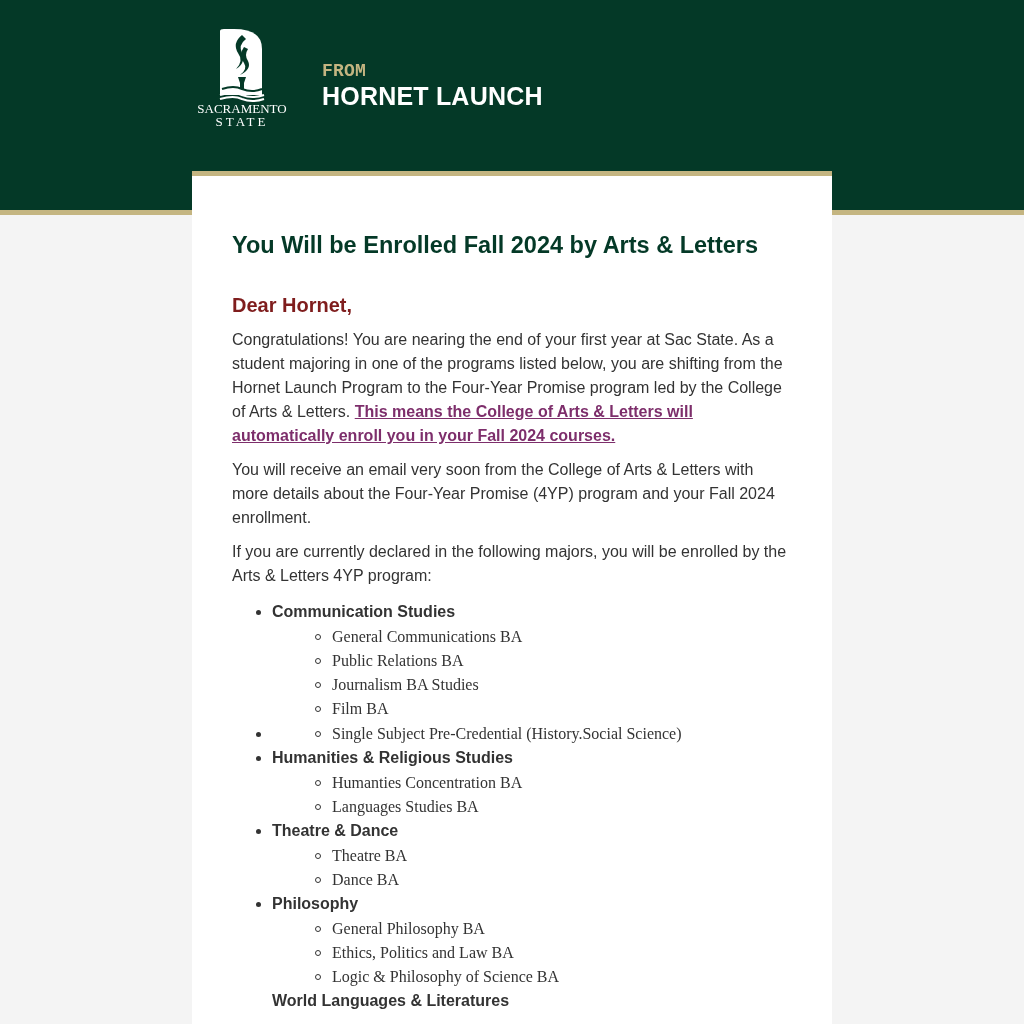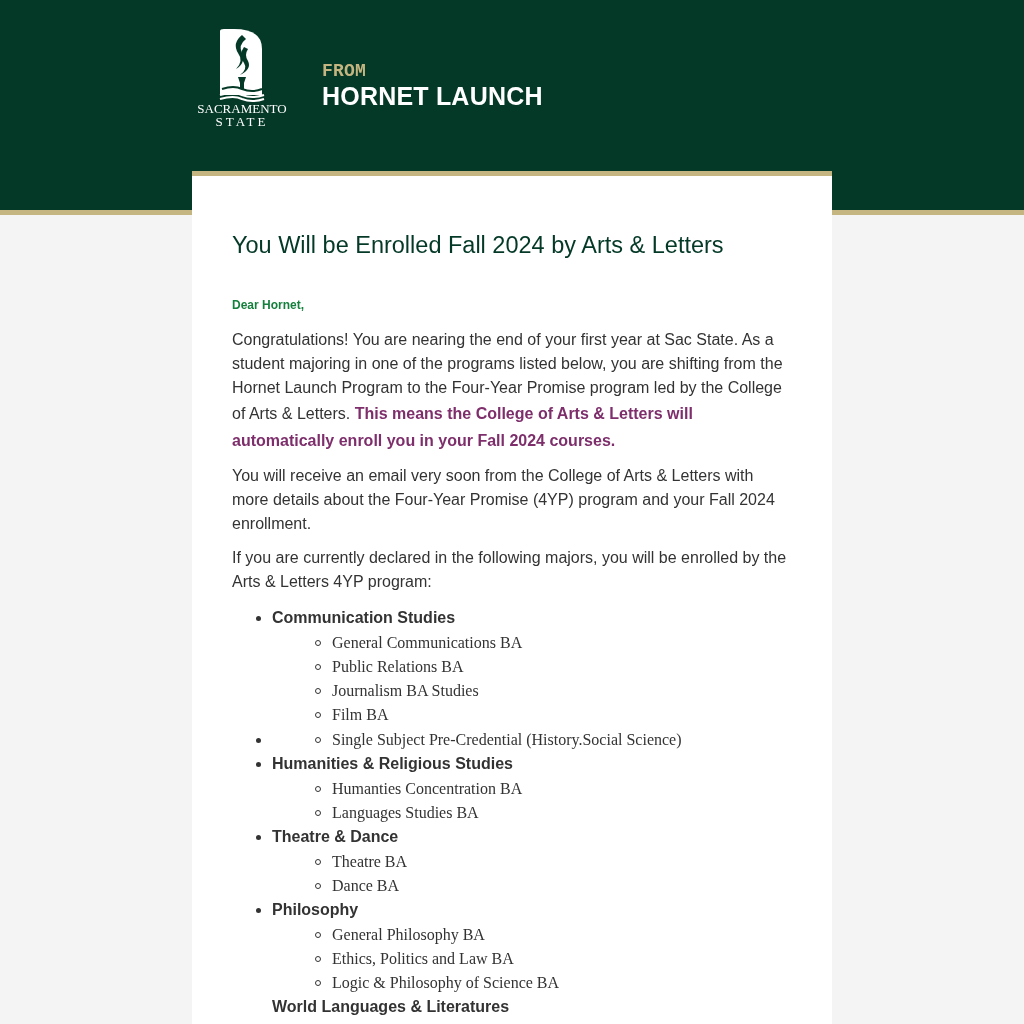--- a/index.html
+++ b/index.html
@@ -32,33 +32,33 @@
     font-size: 25px; font-weight: bold; color: #ffffff;
     letter-spacing: 0.2px;
   }
   .card {
     position: absolute; left: 192px; top: 171px; width: 640px; height: 900px;
     background: #ffffff;
     border-top: 5px solid #c4b581;
     padding: 54px 40px 0 40px;
   }
   .title {
-    font-size: 23.5px; font-weight: normal; color: #043927;
+    font-size: 23.5px; font-weight: bold; color: #043927;
     line-height: 30px;
     margin-bottom: 33px;
   }
   .salutation {
-    font-size: 12px; font-weight: bold; color: #15803d;
+    font-size: 20px; font-weight: bold; color: #7f1d1d;
     line-height: 24px; margin-bottom: 11px;
   }
   p.body {
     font-size: 16px; line-height: 24px; color: #333333;
     margin-bottom: 10px;
   }
-  .highlight { color: #7d2e6b; font-weight: bold; line-height: 27px; }
+  .highlight { color: #7d2e6b; font-weight: bold; line-height: 17px; text-decoration: underline; }
   ul.majors {
     list-style: none;
     margin-top: 12px;
   }
   .major {
     position: relative;
     padding-left: 40px;
     font-size: 16px; line-height: 24px;
   }
   .major-bullet {

